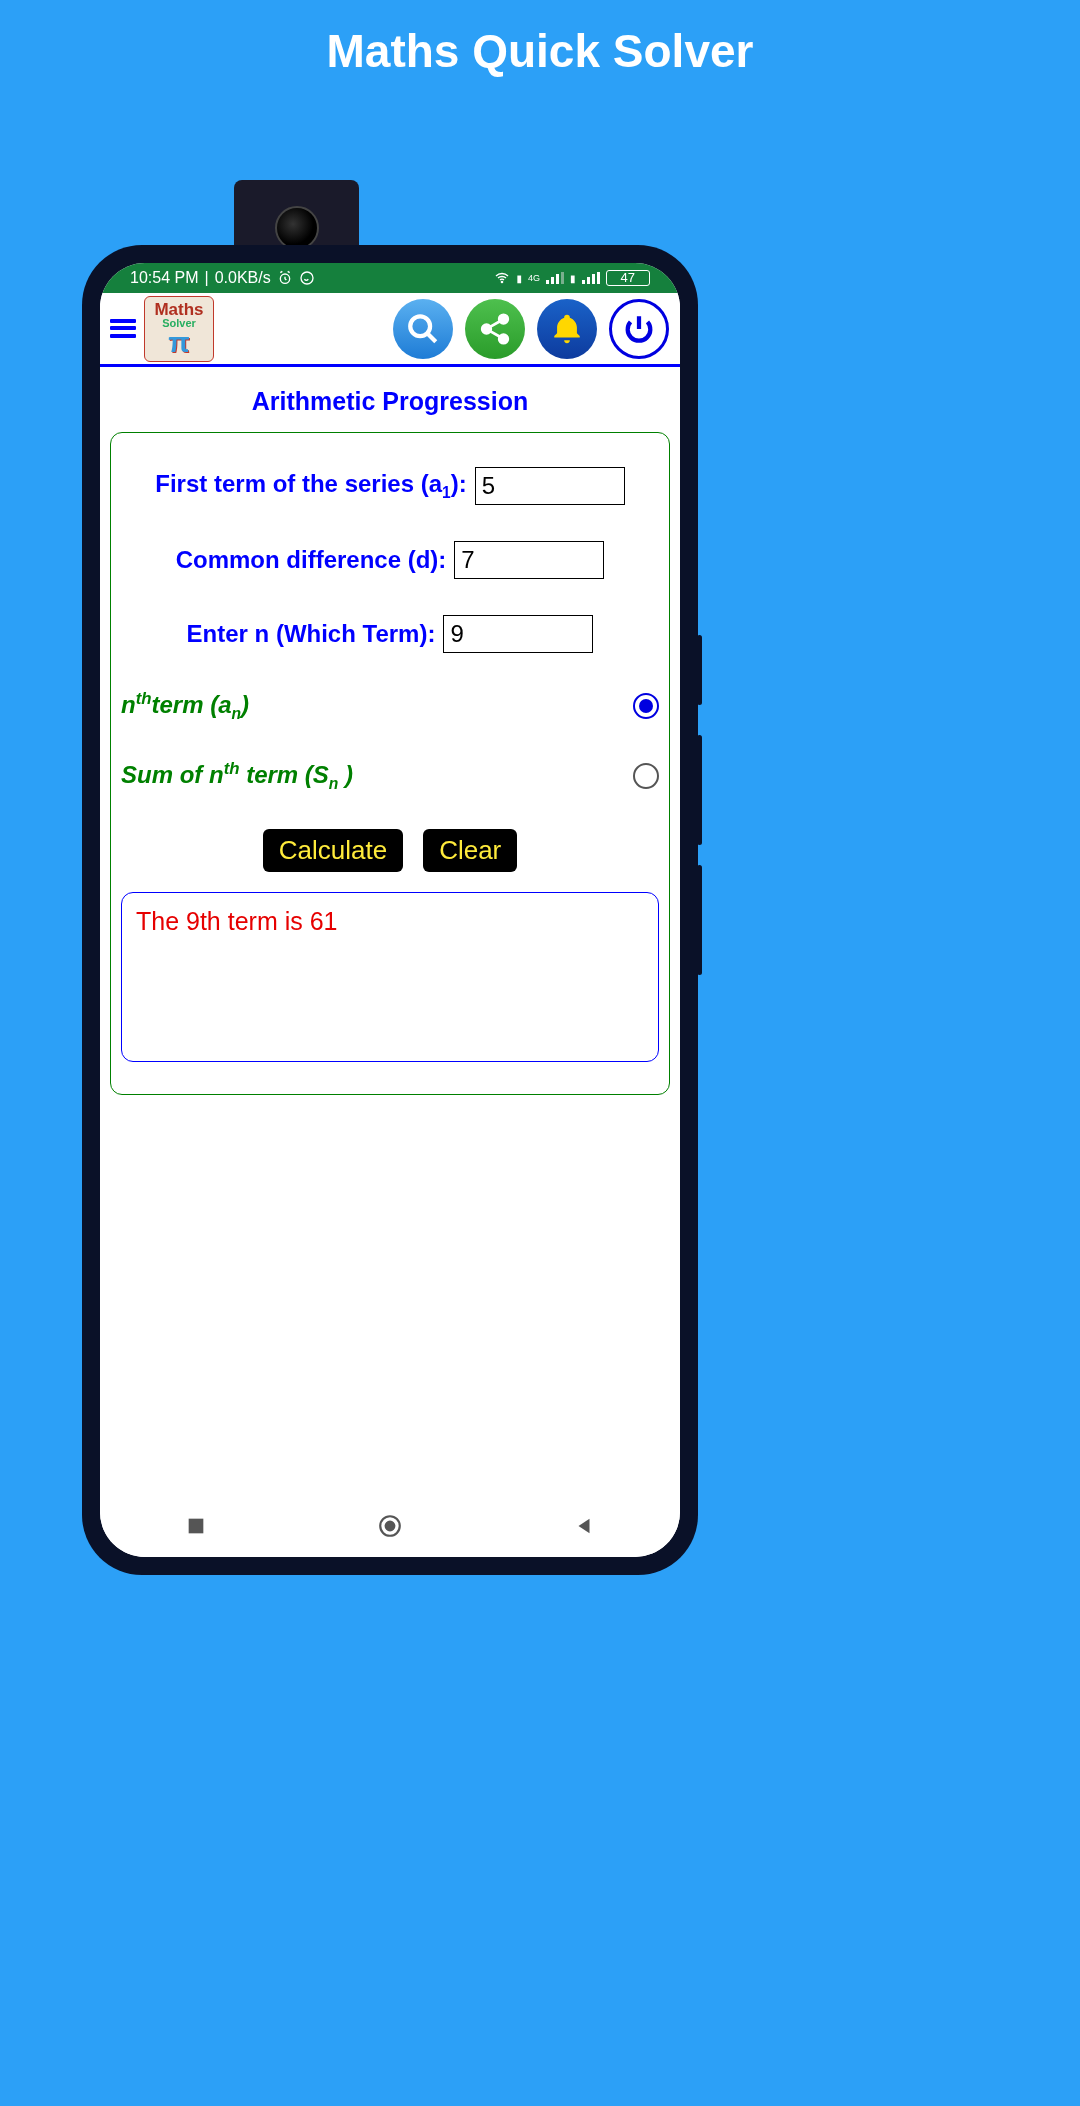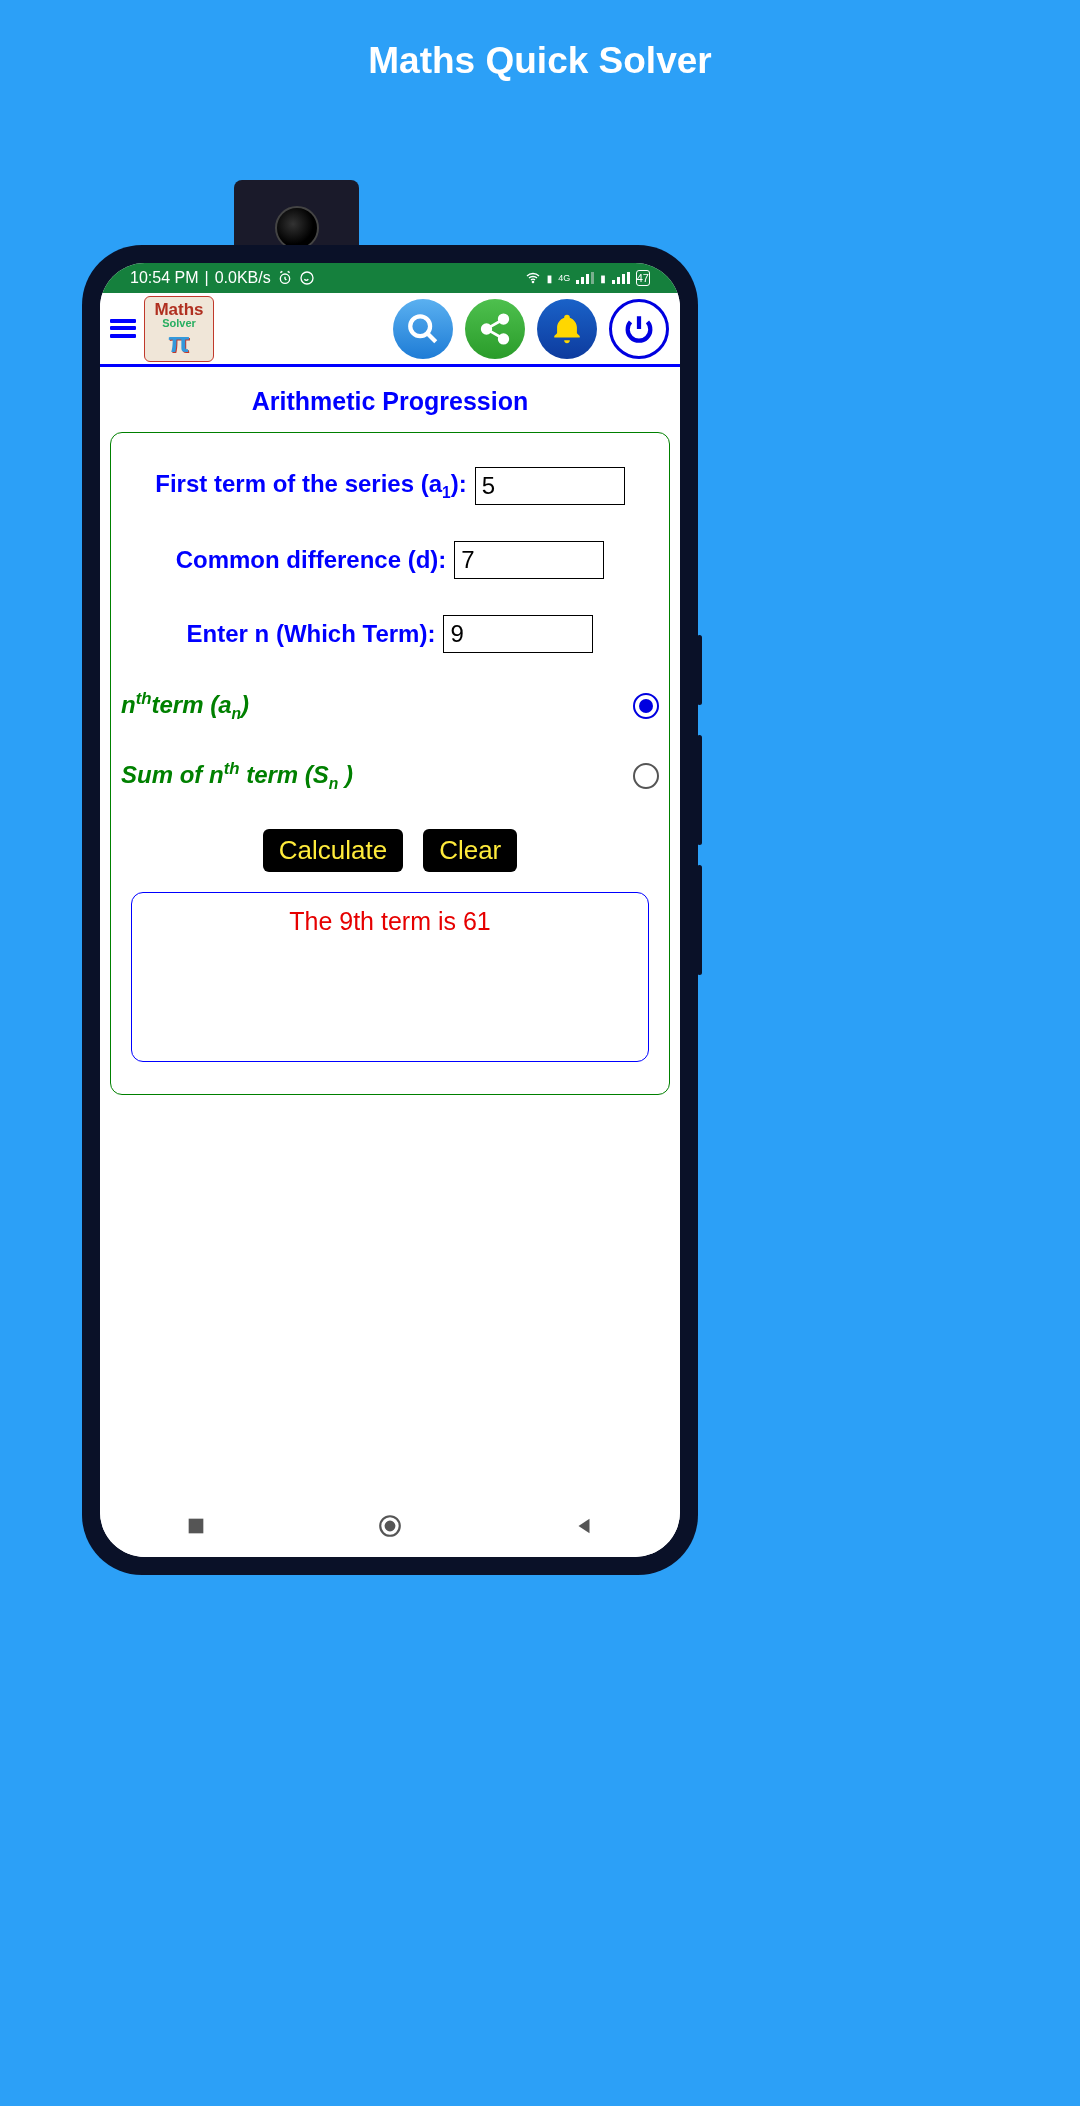--- a/index.html
+++ b/index.html
@@ -6,24 +6,24 @@
 body {
   background: #2ca0f7;
   font-family: Arial, sans-serif;
   width: 1080px;
   height: 2106px;
   overflow: hidden;
   position: relative;
 }
 .page-title {
   color: white;
-  font-size: 37px;
+  font-size: 46px;
   font-weight: bold;
   text-align: center;
-  padding-top: 40px;
+  padding-top: 24px;
 }
 .camera-notch {
   position: absolute;
   top: 180px;
   left: 234px;
   width: 125px;
   height: 95px;
   background: #1a1a2a;
   border-radius: 8px 8px 0 0;
   z-index: 0;
@@ -67,22 +67,22 @@
   color: white;
   font-size: 16px;
   font-weight: 500;
 }
 .status-left { display: flex; align-items: center; gap: 6px; }
 .status-right { display: flex; align-items: center; gap: 6px; }
 .status-icon { display: inline-flex; }
 .battery-box {
   border: 1.5px solid white;
   border-radius: 3px;
-  padding: 0 0;
-  font-size: 11px;
+  padding: 0 14px;
+  font-size: 13px;
   line-height: 14px;
 }
 .app-header {
   height: 74px;
   background: white;
   display: flex;
   align-items: center;
   padding: 0 8px;
   border-bottom: 3px solid #0000ff;
   gap: 6px;
@@ -202,24 +202,24 @@
   color: #ffeb3b;
   font-size: 26px;
   padding: 6px 16px;
   border-radius: 6px;
   border: none;
   font-weight: 400;
 }
 .result-box {
   border: 1.5px solid #0000ff;
   border-radius: 12px;
-  margin: 12px 10px;
+  margin: 12px 0;
   padding: 14px 14px;
   min-height: 170px;
-  text-align: center;
+  text-align: left;
   font-size: 25px;
   color: #e60000;
 }
 .nav-bar {
   position: absolute;
   bottom: 0;
   left: 0;
   right: 0;
   height: 58px;
   background: white;

